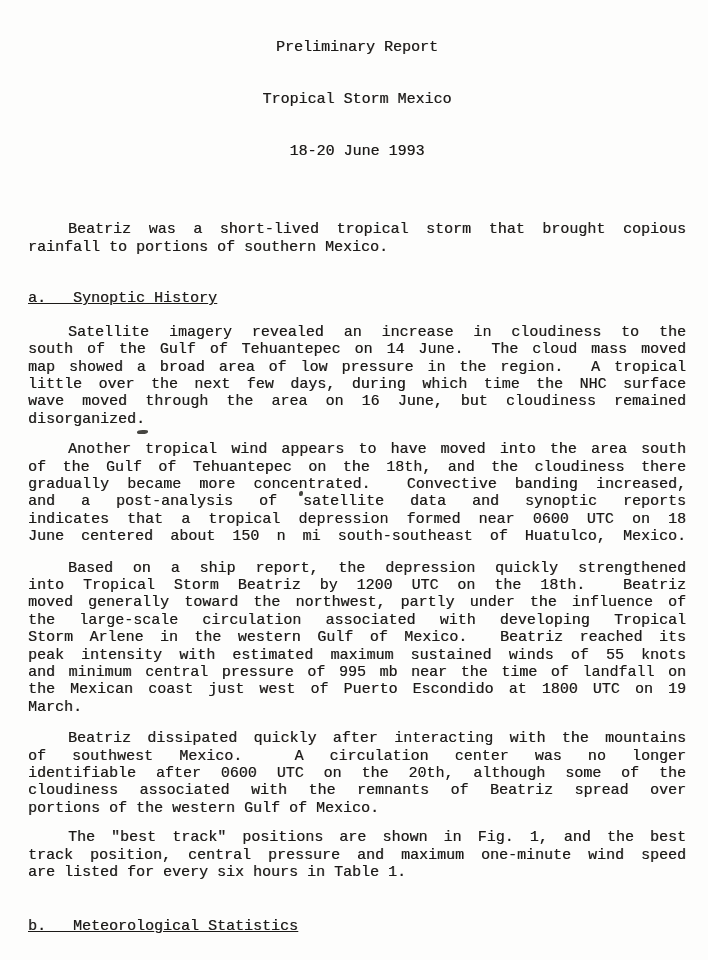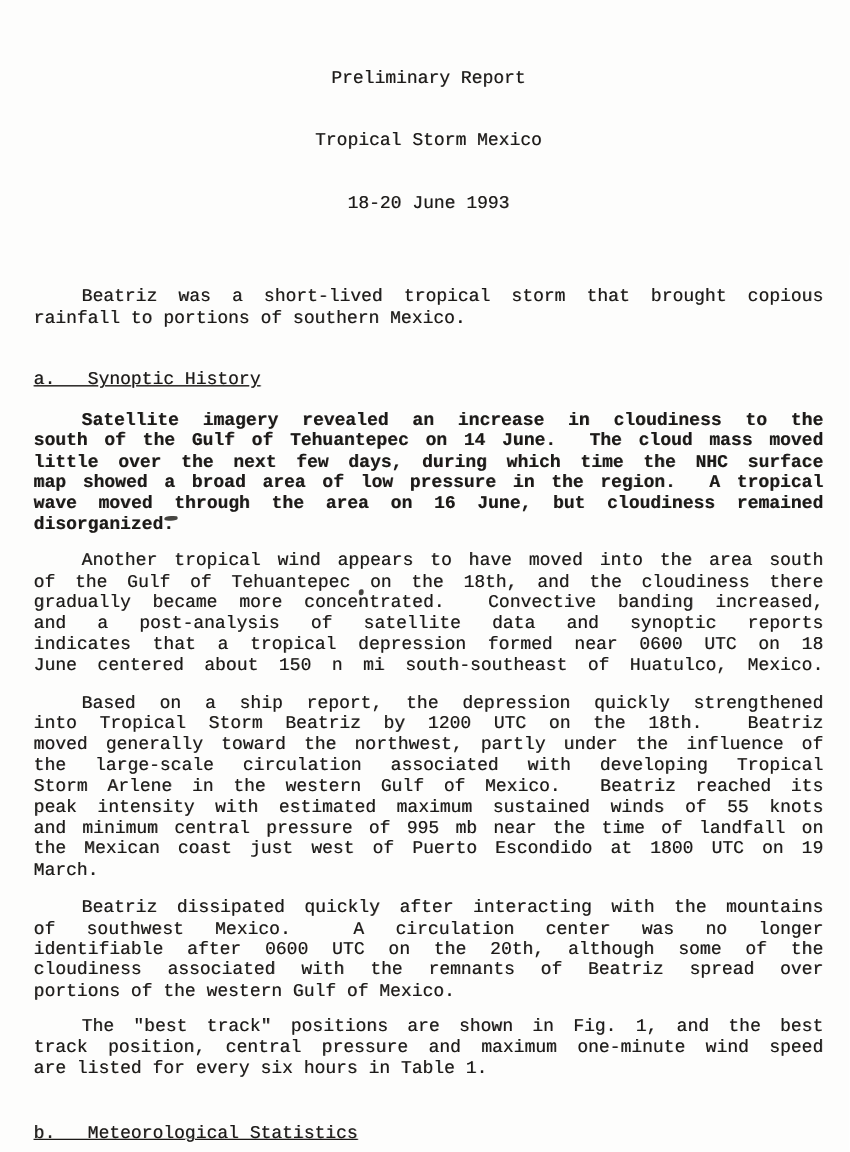--- a/index.html
+++ b/index.html
@@ -12,21 +12,21 @@
     width: 708px;
     height: 960px;
     background: #fdfdfc;
     overflow: hidden;
     font-family: "Liberation Mono", "DejaVu Sans Mono", monospace;
     color: #1c1a18;
   }
   .content {
     position: absolute;
     left: 28px;
-    top: 22px;
+    top: 4px;
     width: 658px;
     font-size: 15px;
     line-height: 17.4px;
     text-shadow: 0.45px 0 0 rgba(28, 26, 24, 0.55);
   }
   .title-block {
     text-align: center;
     white-space: pre;
   }
   .title-line { text-align: center; }
@@ -36,21 +36,21 @@
   }
   .para .line {
     text-align: justify;
     text-align-last: justify;
   }
   .para .line.first { text-indent: 40px; }
   .para .line.left-last { text-align-last: left; }
   
   .b0 { margin-top: 26px; }
   .b1 { margin-top: 34px; }
-  .b2 { margin-top: 16px; font-weight: bold; }
+  .b2 { margin-top: 16px; }
   .b3 { margin-top: 13px; }
   .b4 { margin-top: 14px; }
   .b5 { margin-top: 14px; }
   .b6 { margin-top: 12px; }
   .b7 { margin-top: 37px; }
   .artifact {
     position: absolute;
     background: #262420;
     border-radius: 50% 30% 50% 30%;
     opacity: 0.85;
@@ -68,22 +68,22 @@
     </div>
     <div id="doc-body">
         <div class="para b0">
           <div class="line first">Beatriz was a short-lived tropical storm that brought copious</div>
           <div class="line left-last">rainfall to portions of southern Mexico.</div>
         </div>
         <div class="heading b1">a.&nbsp;&nbsp; Synoptic History</div>
         <div class="para b2">
           <div class="line first">Satellite imagery revealed an increase in cloudiness to the</div>
           <div class="line">south of the Gulf of Tehuantepec on 14 June.&nbsp; The cloud mass moved</div>
+          <div class="line">map showed a broad area of low pressure in the region.&nbsp; A tropical</div>
           <div class="line">little over the next few days, during which time the NHC surface</div>
-          <div class="line">map showed a broad area of low pressure in the region.&nbsp; A tropical</div>
           <div class="line">wave moved through the area on 16 June, but cloudiness remained</div>
           <div class="line left-last">disorganized.</div>
         </div>
         <div class="para b3">
           <div class="line first">Another tropical wind appears to have moved into the area south</div>
           <div class="line">of the Gulf of Tehuantepec on the 18th, and the cloudiness there</div>
           <div class="line">gradually became more concentrated.&nbsp; Convective banding increased,</div>
           <div class="line">and a post-analysis of satellite data and synoptic reports</div>
           <div class="line">indicates that a tropical depression formed near 0600 UTC on 18</div>
           <div class="line">June centered about 150 n mi south-southeast of Huatulco, Mexico.</div>

